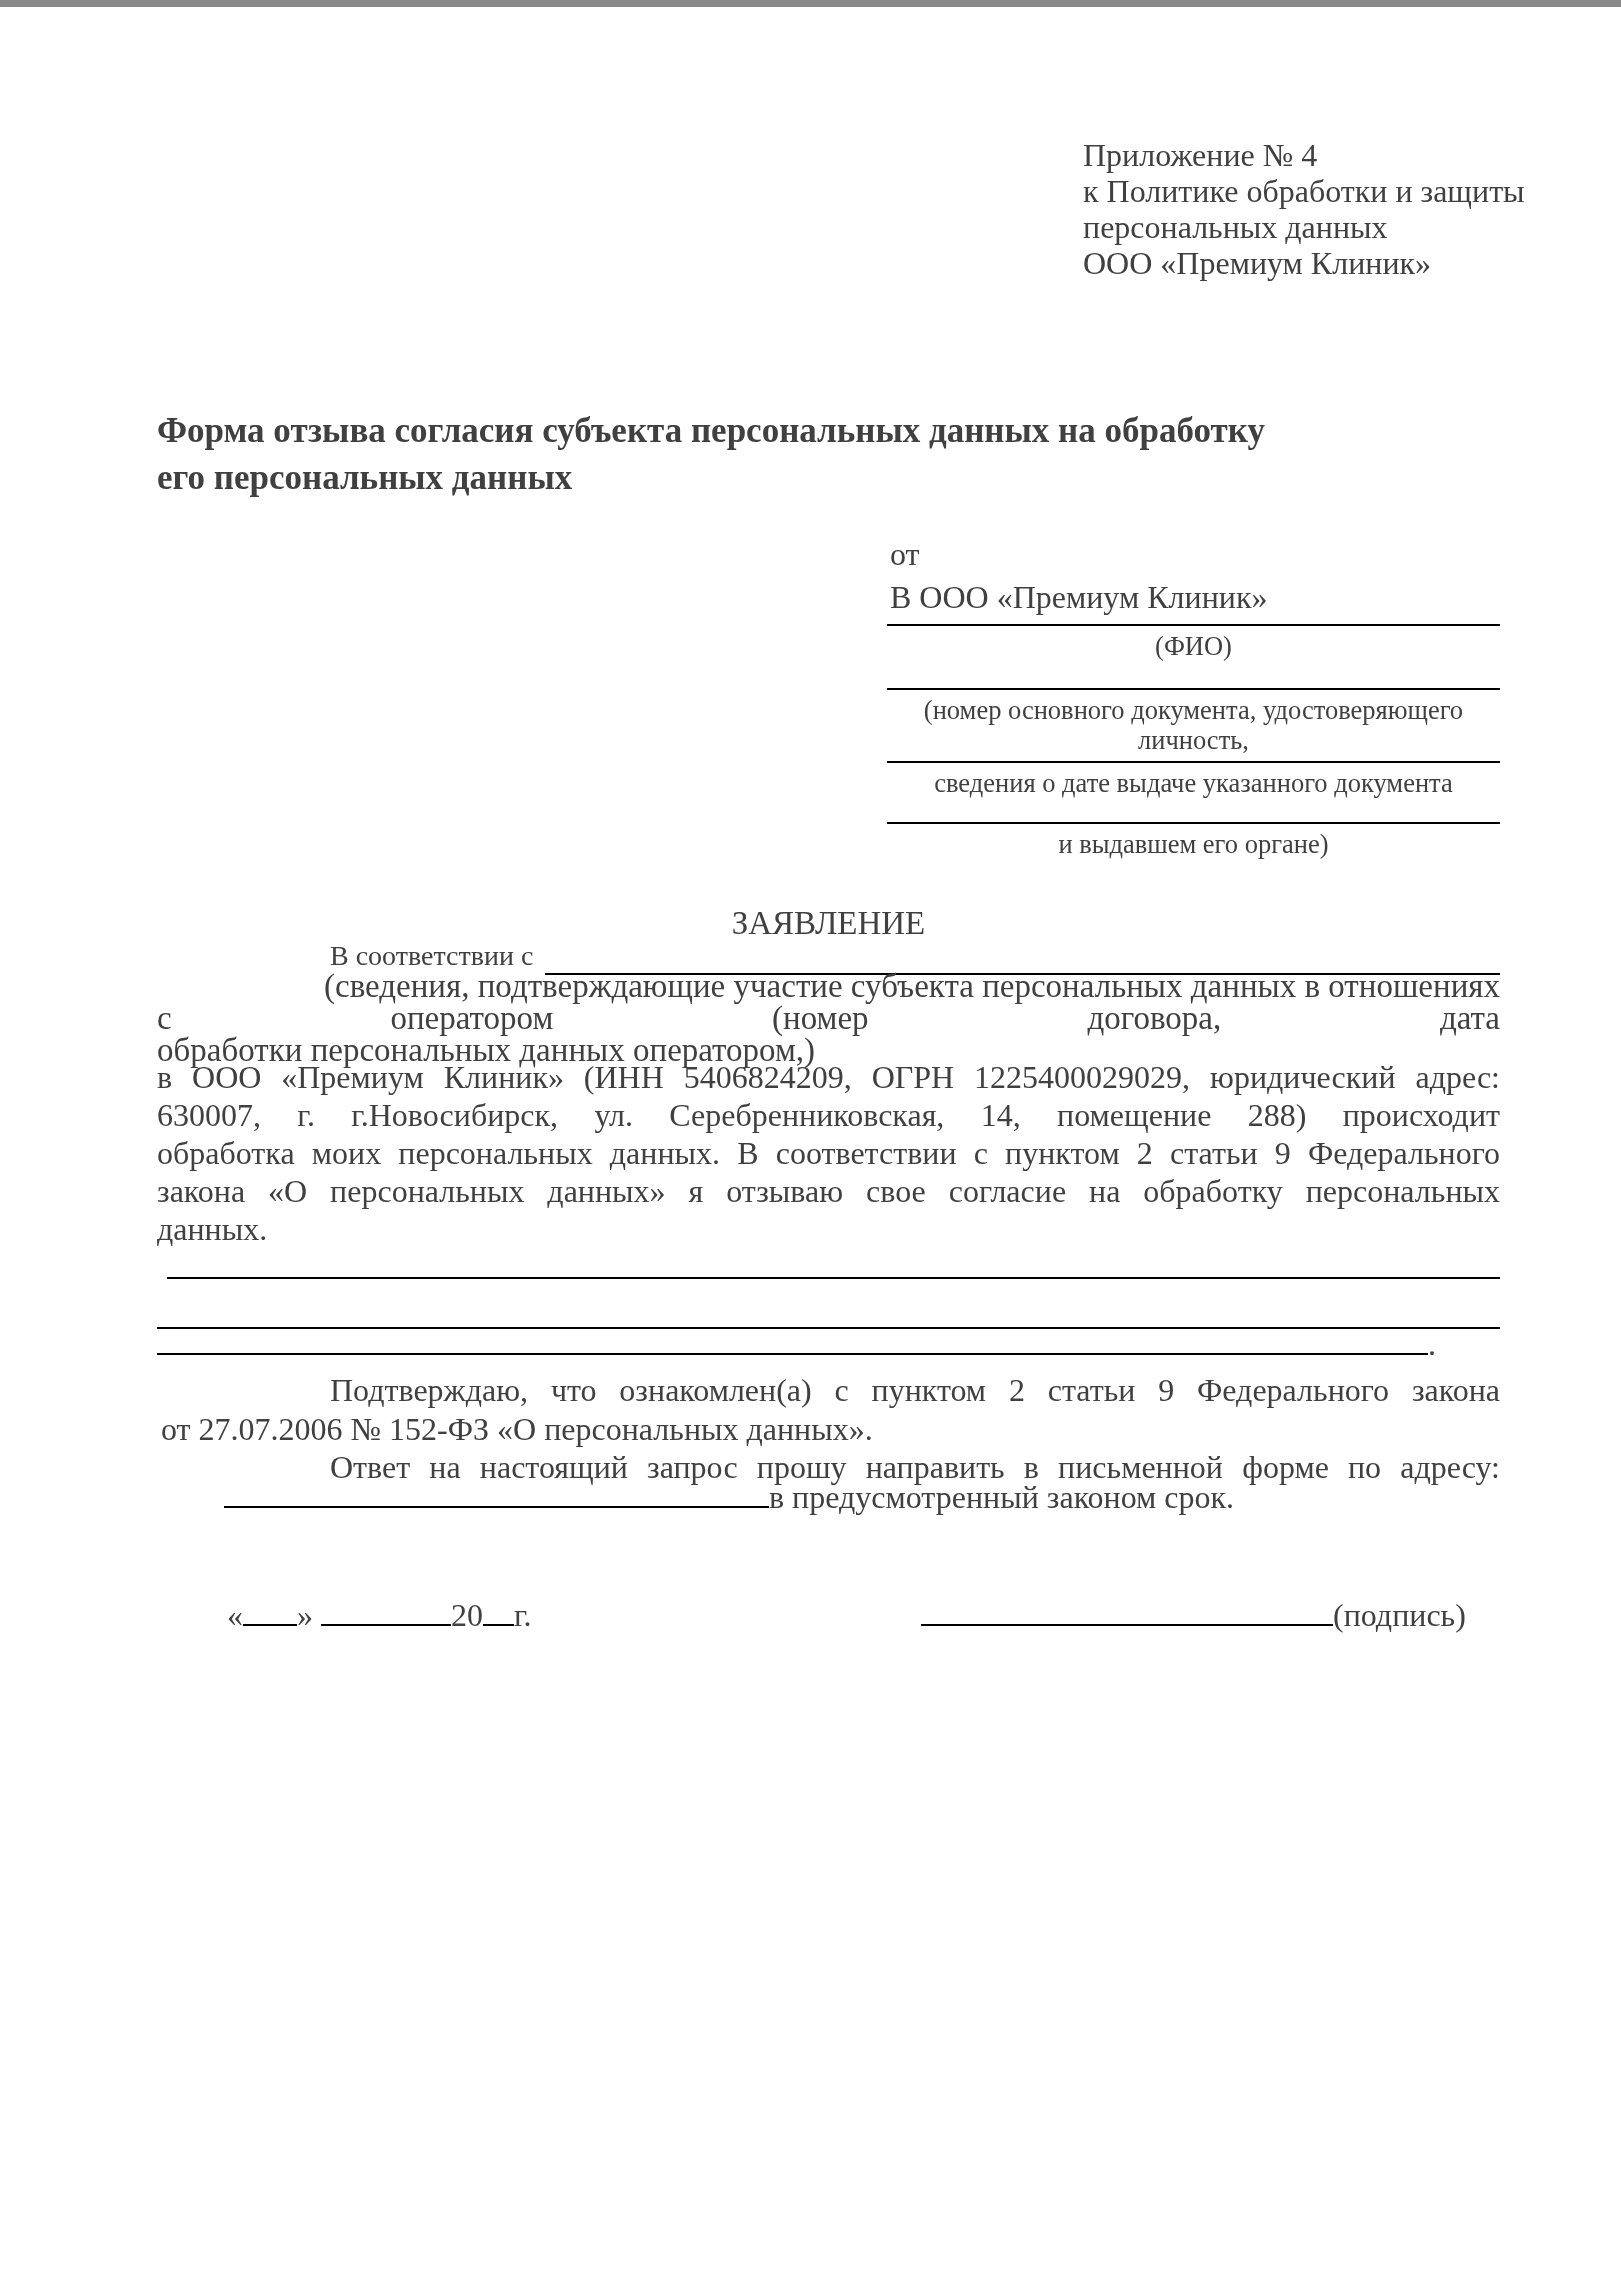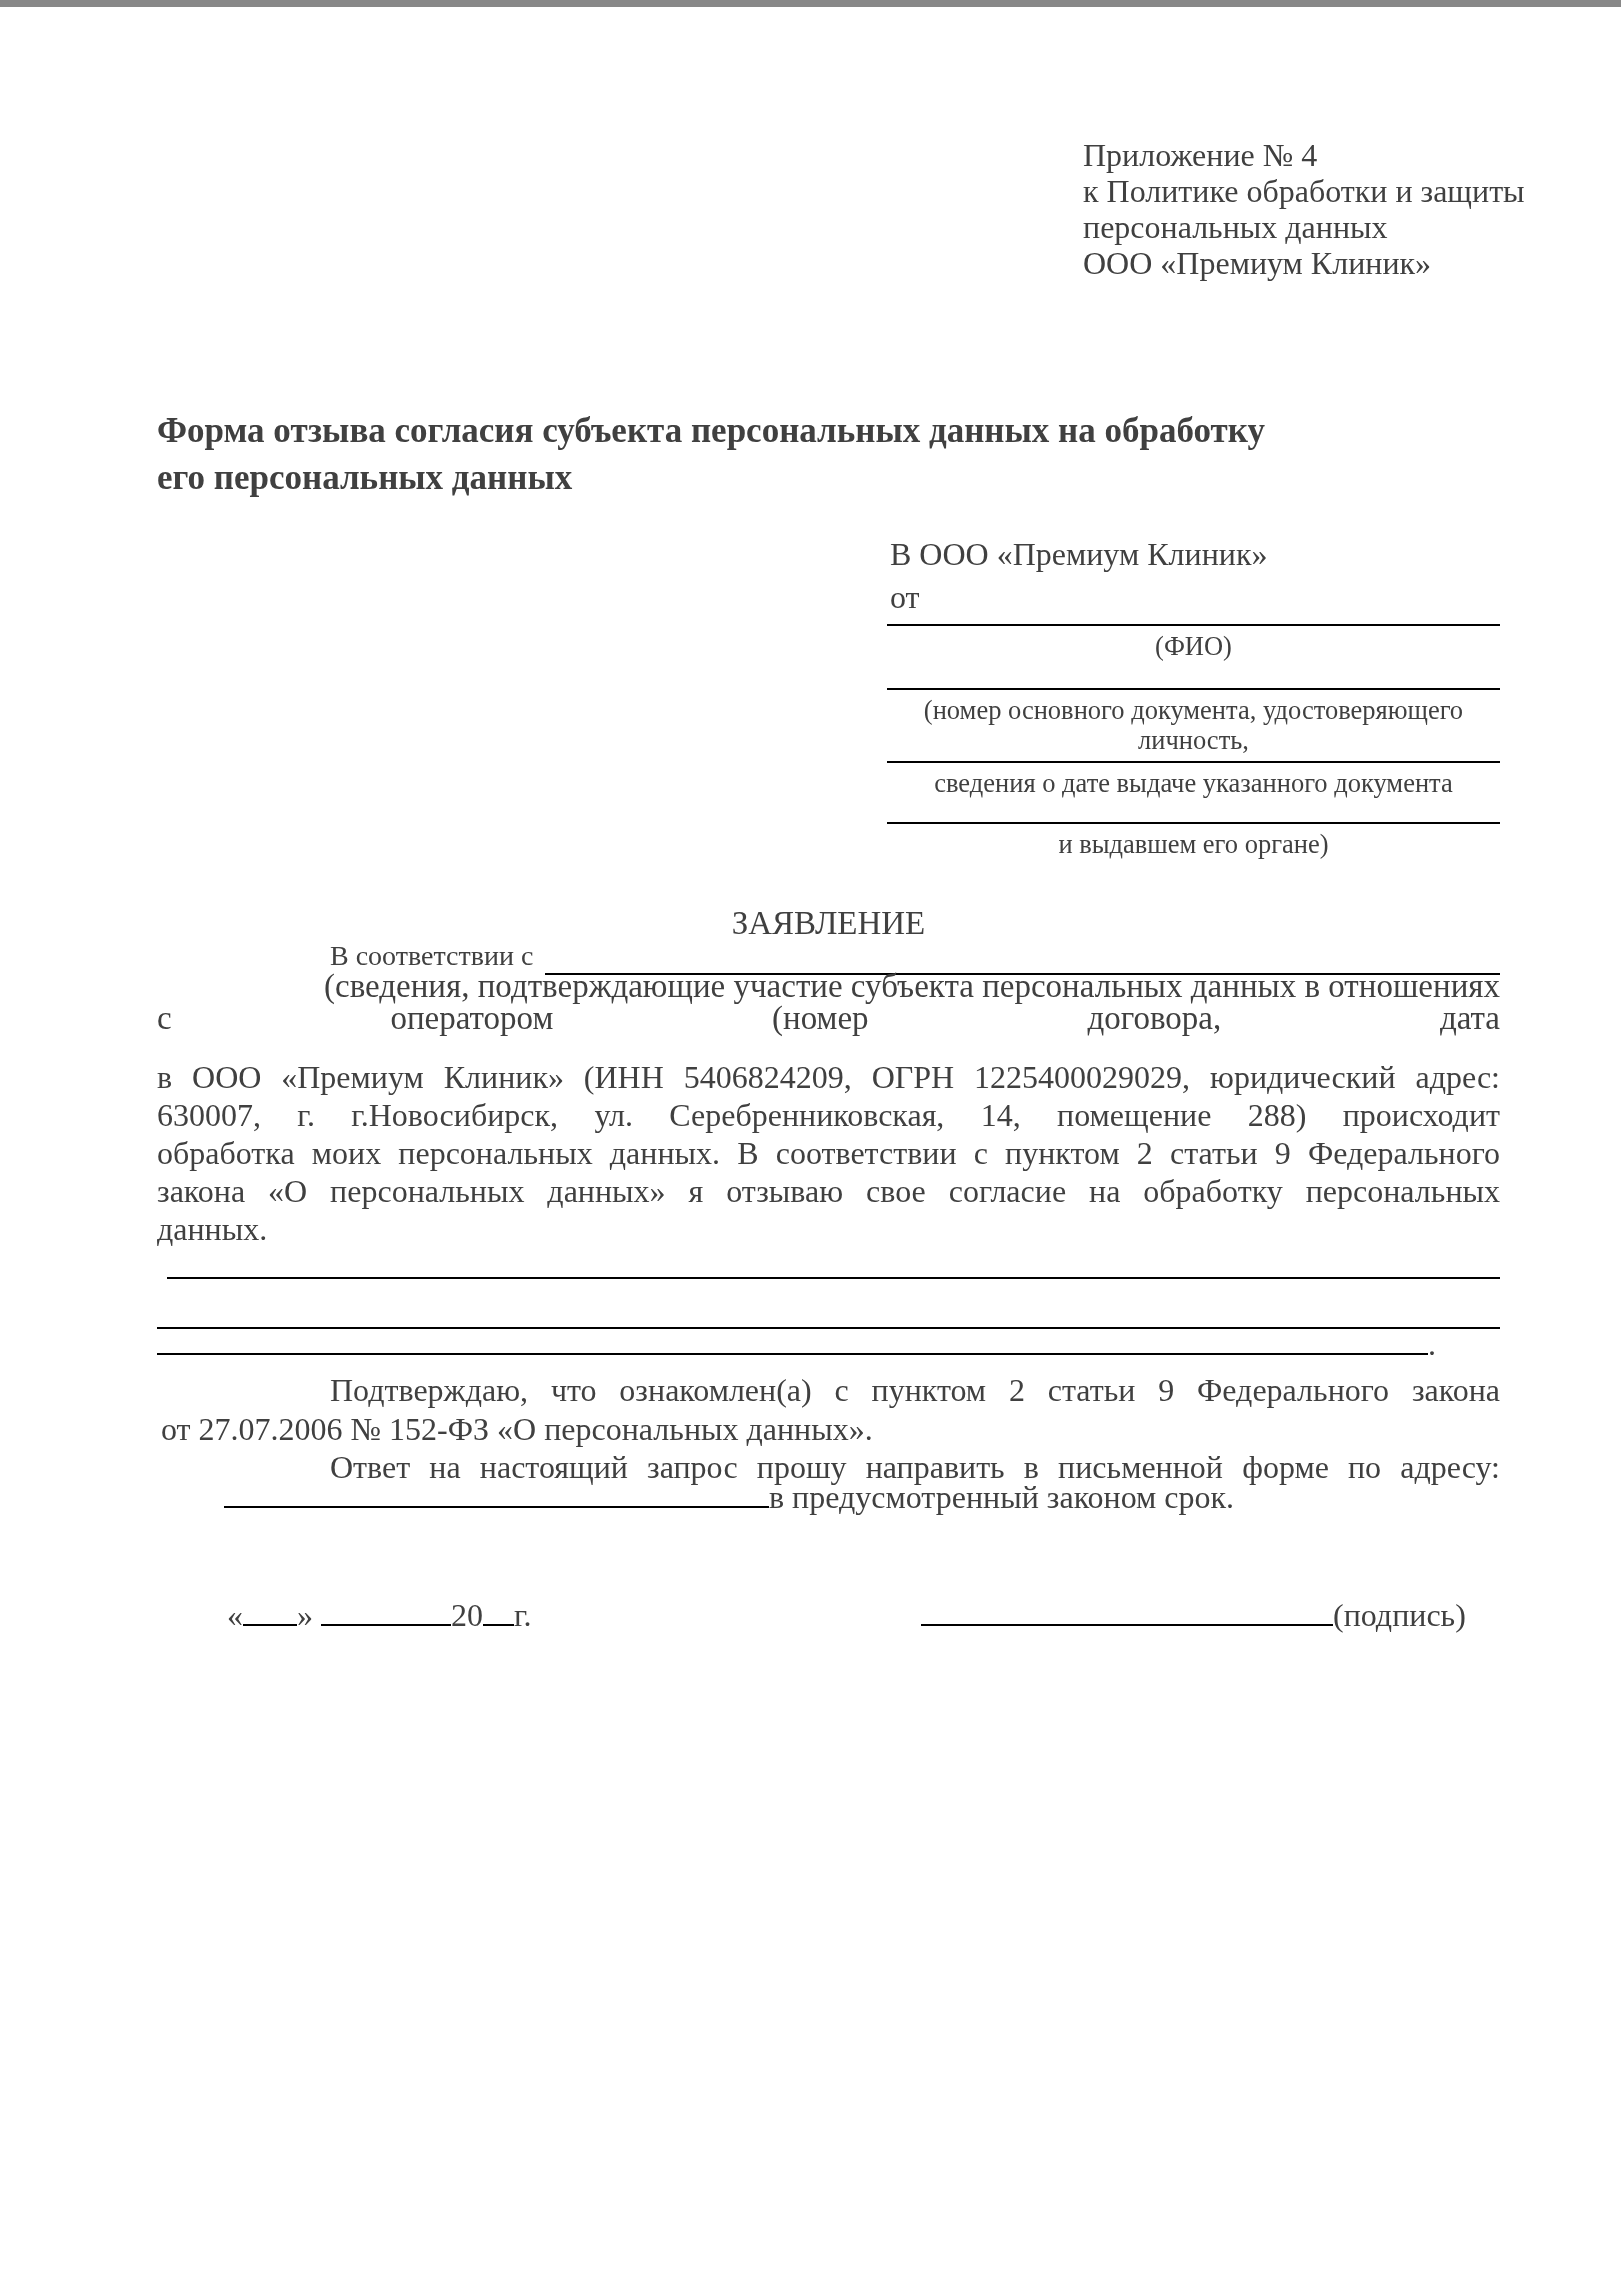--- a/index.html
+++ b/index.html
@@ -55,22 +55,22 @@
     <div>персональных данных</div>
     <div>ООО «Премиум Клиник»</div>
   </div>
 
   <div class="abs form-title">
     <div>Форма отзыва согласия субъекта персональных данных на обработку</div>
     <div>его персональных данных</div>
   </div>
 
   <div class="abs addressee">
+    <div>от</div>
     <div>В ООО «Премиум Клиник»</div>
-    <div>от</div>
   </div>
 
   <div class="abs field-line" style="top:617px">
     <div class="hline"></div>
   </div>
   <div class="abs field-caption" style="top:624px">(ФИО)</div>
 
   <div class="abs field-line" style="top:681px">
     <div class="hline"></div>
   </div>
@@ -88,20 +88,21 @@
 
   <div class="abs statement-heading">ЗАЯВЛЕНИЕ</div>
 
   <div class="abs accordance row">
     <span class="lead">В соответствии с</span>
     <span class="fill" style="margin-left:11.8px"></span>
   </div>
 
   <div class="abs fineprint small-text">
     <div class="fp1 just">(сведения, подтверждающие участие субъекта персональных данных в отношениях с оператором (номер договора, дата</div>
+    <div>обработки персональных данных оператором,)</div>
   </div>
 
   <div class="abs bodypar body-text">
     <div class="just">в ООО «Премиум Клиник» (ИНН 5406824209, ОГРН 1225400029029, юридический адрес:</div>
     <div class="just">630007, г. г.Новосибирск, ул. Серебренниковская, 14, помещение 288) происходит</div>
     <div class="just">обработка моих персональных данных. В соответствии с пунктом 2 статьи 9 Федерального</div>
     <div class="just">закона «О персональных данных» я отзываю свое согласие на обработку персональных</div>
     <div>данных.</div>
   </div>
 

